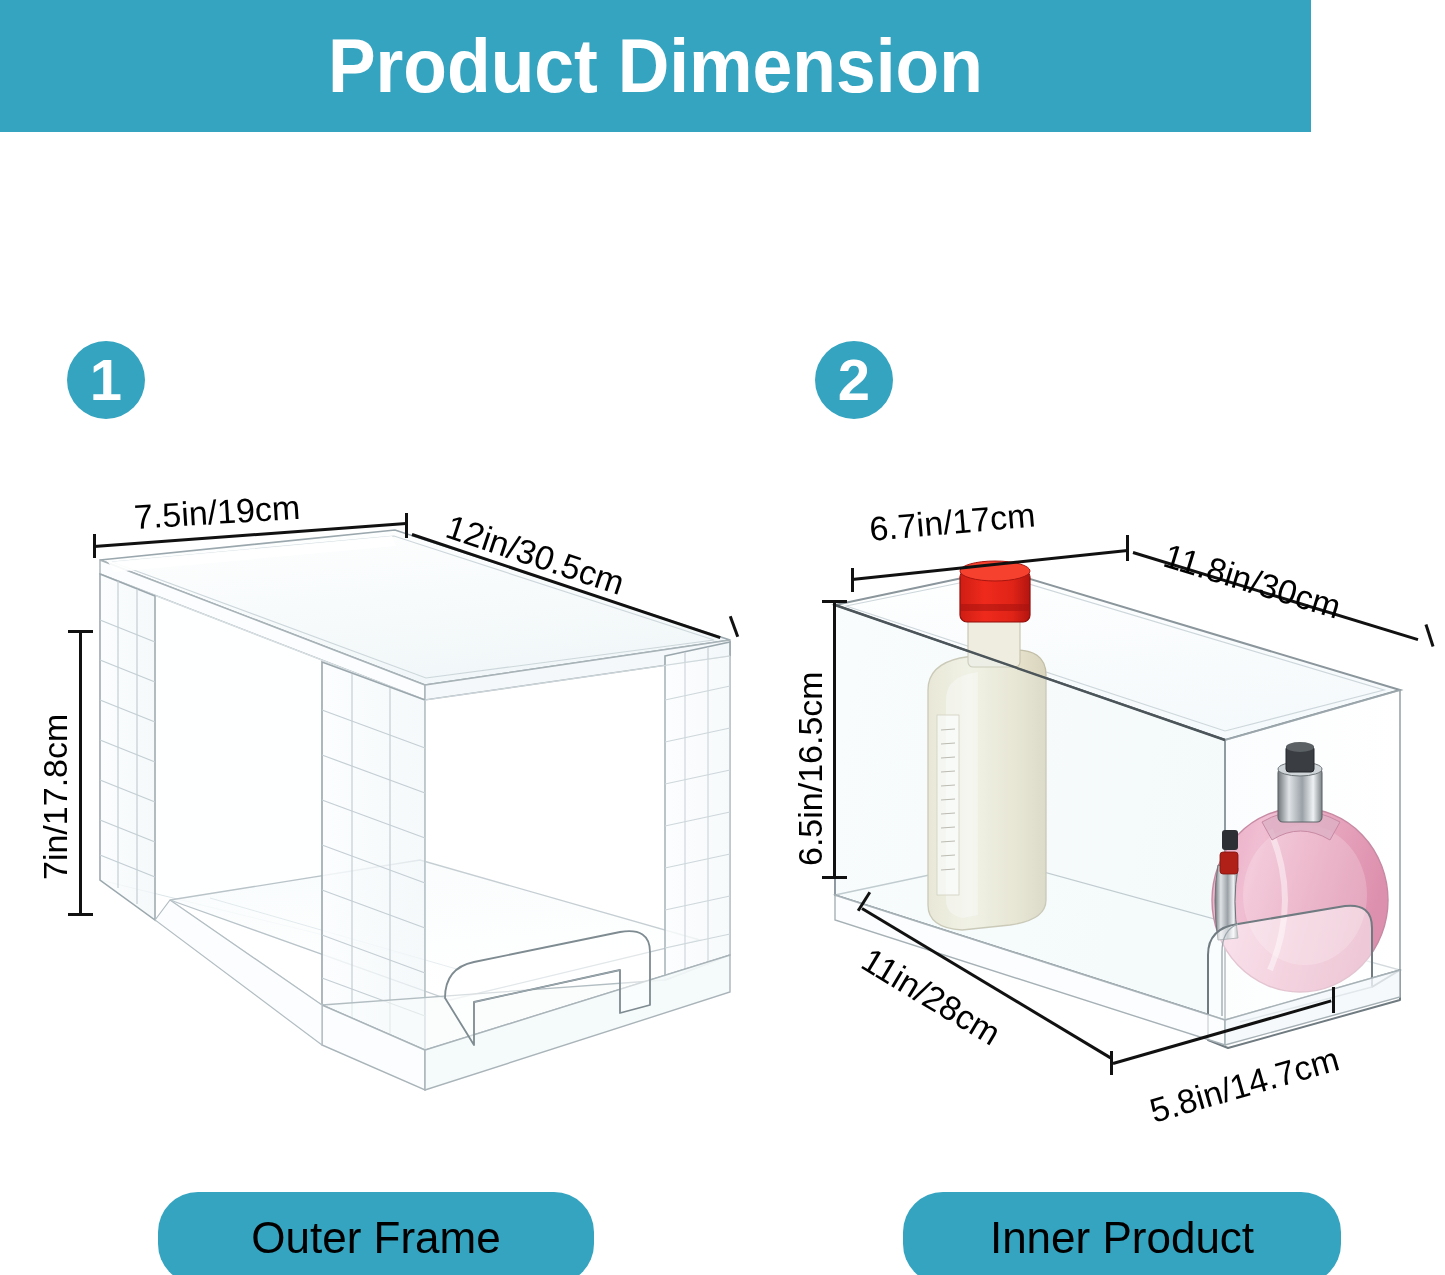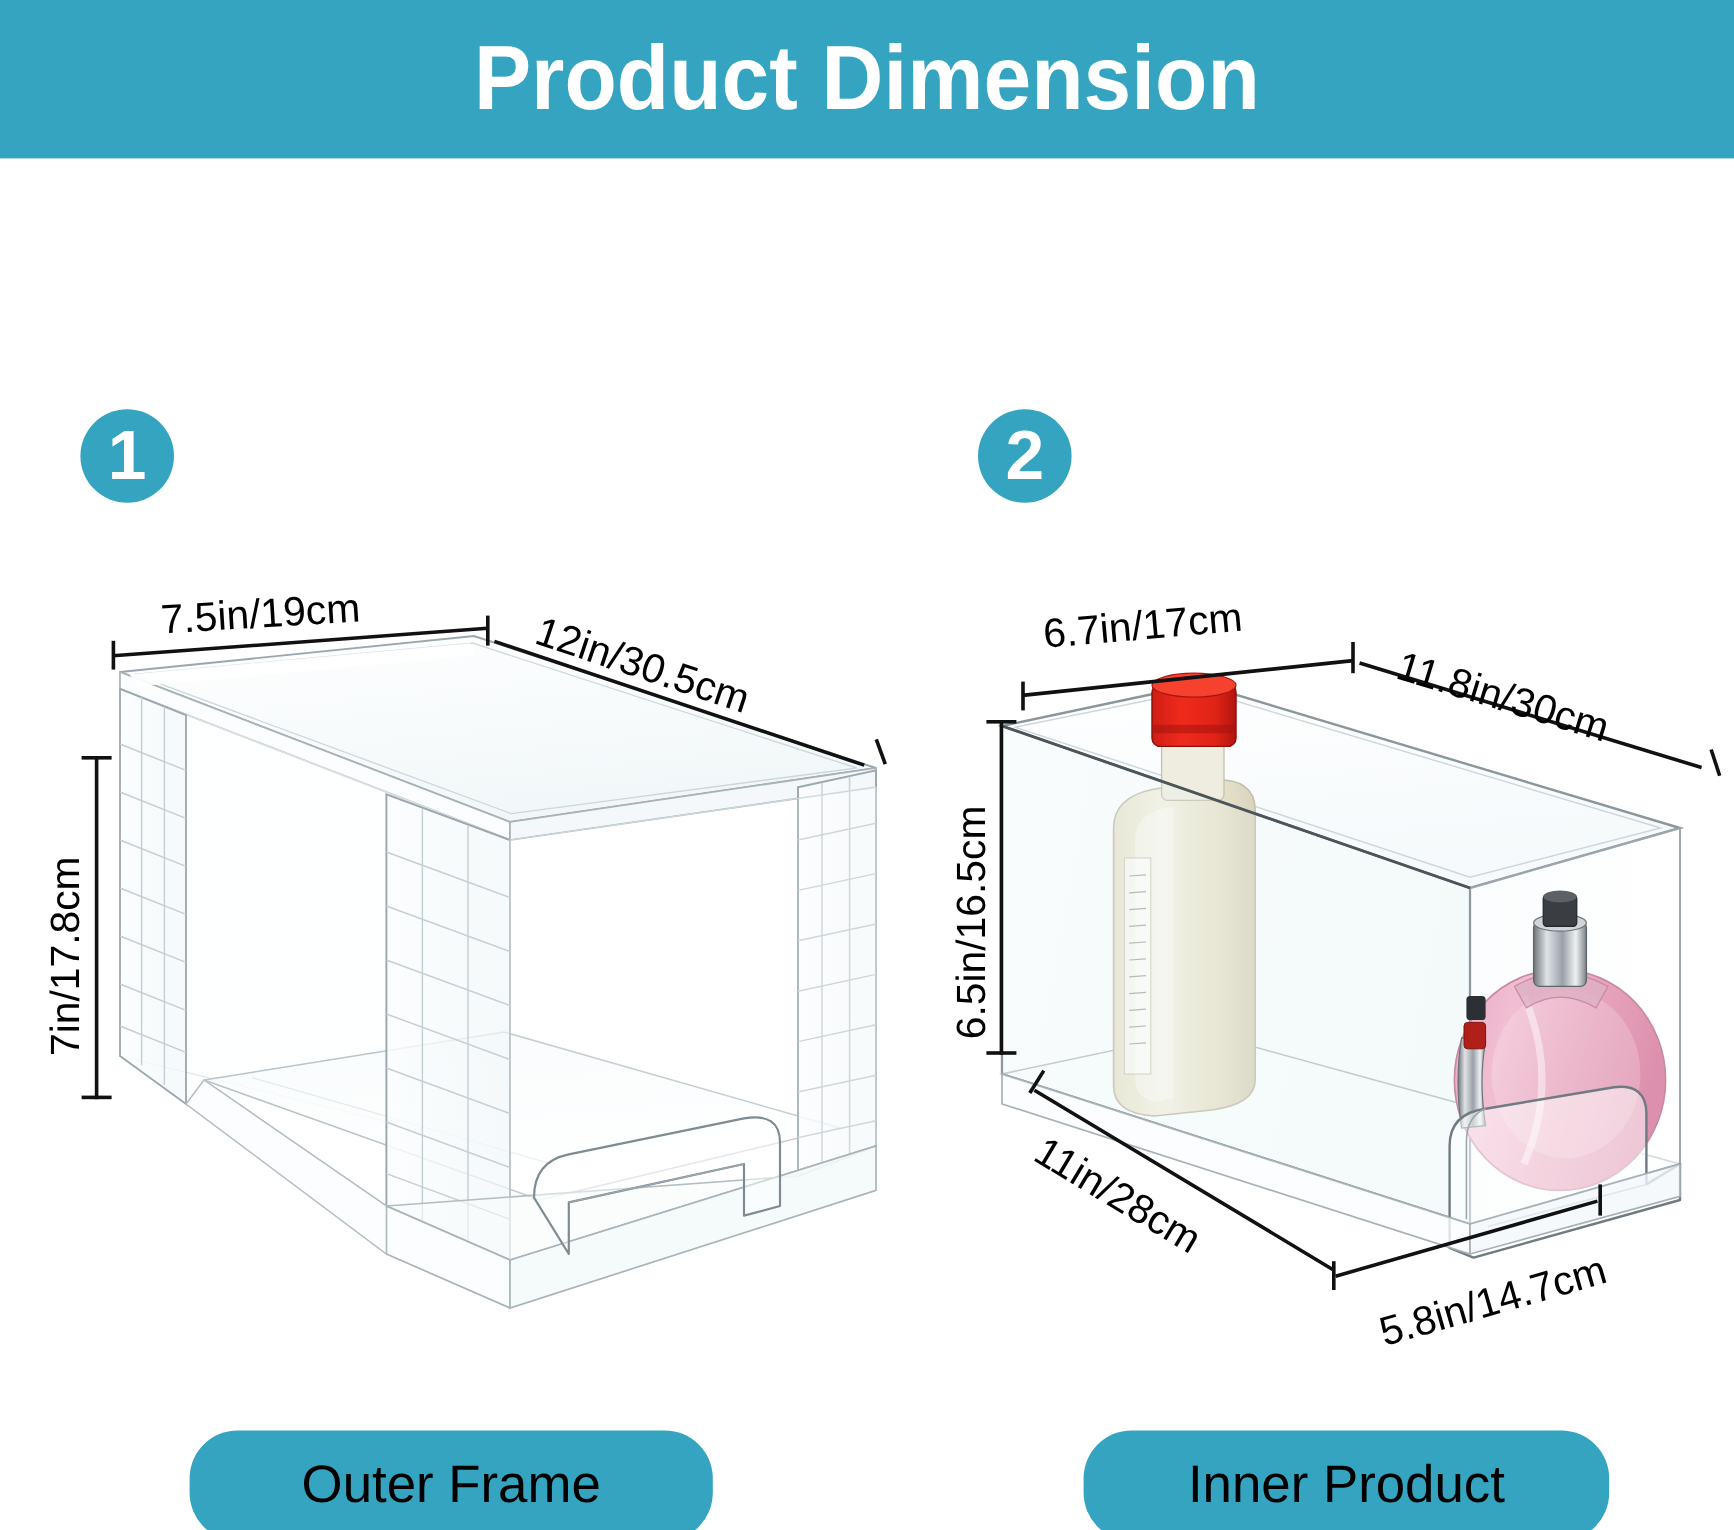--- a/index.html
+++ b/index.html
@@ -13,21 +13,21 @@
     position: relative;
     overflow: hidden;
     font-family: "Liberation Sans", sans-serif;
     background: #ffffff;
   }
 
   
   .banner {
     position: absolute;
     left: 0; top: 0;
-    width: 1445px;
+    width: 1311px;
     height: 132px;
     background: #35A4C0;
     display: flex;
     align-items: center;
     justify-content: center;
   }
   .banner-title {
     color: #ffffff;
     font-size: 76px;
     font-weight: 700;

